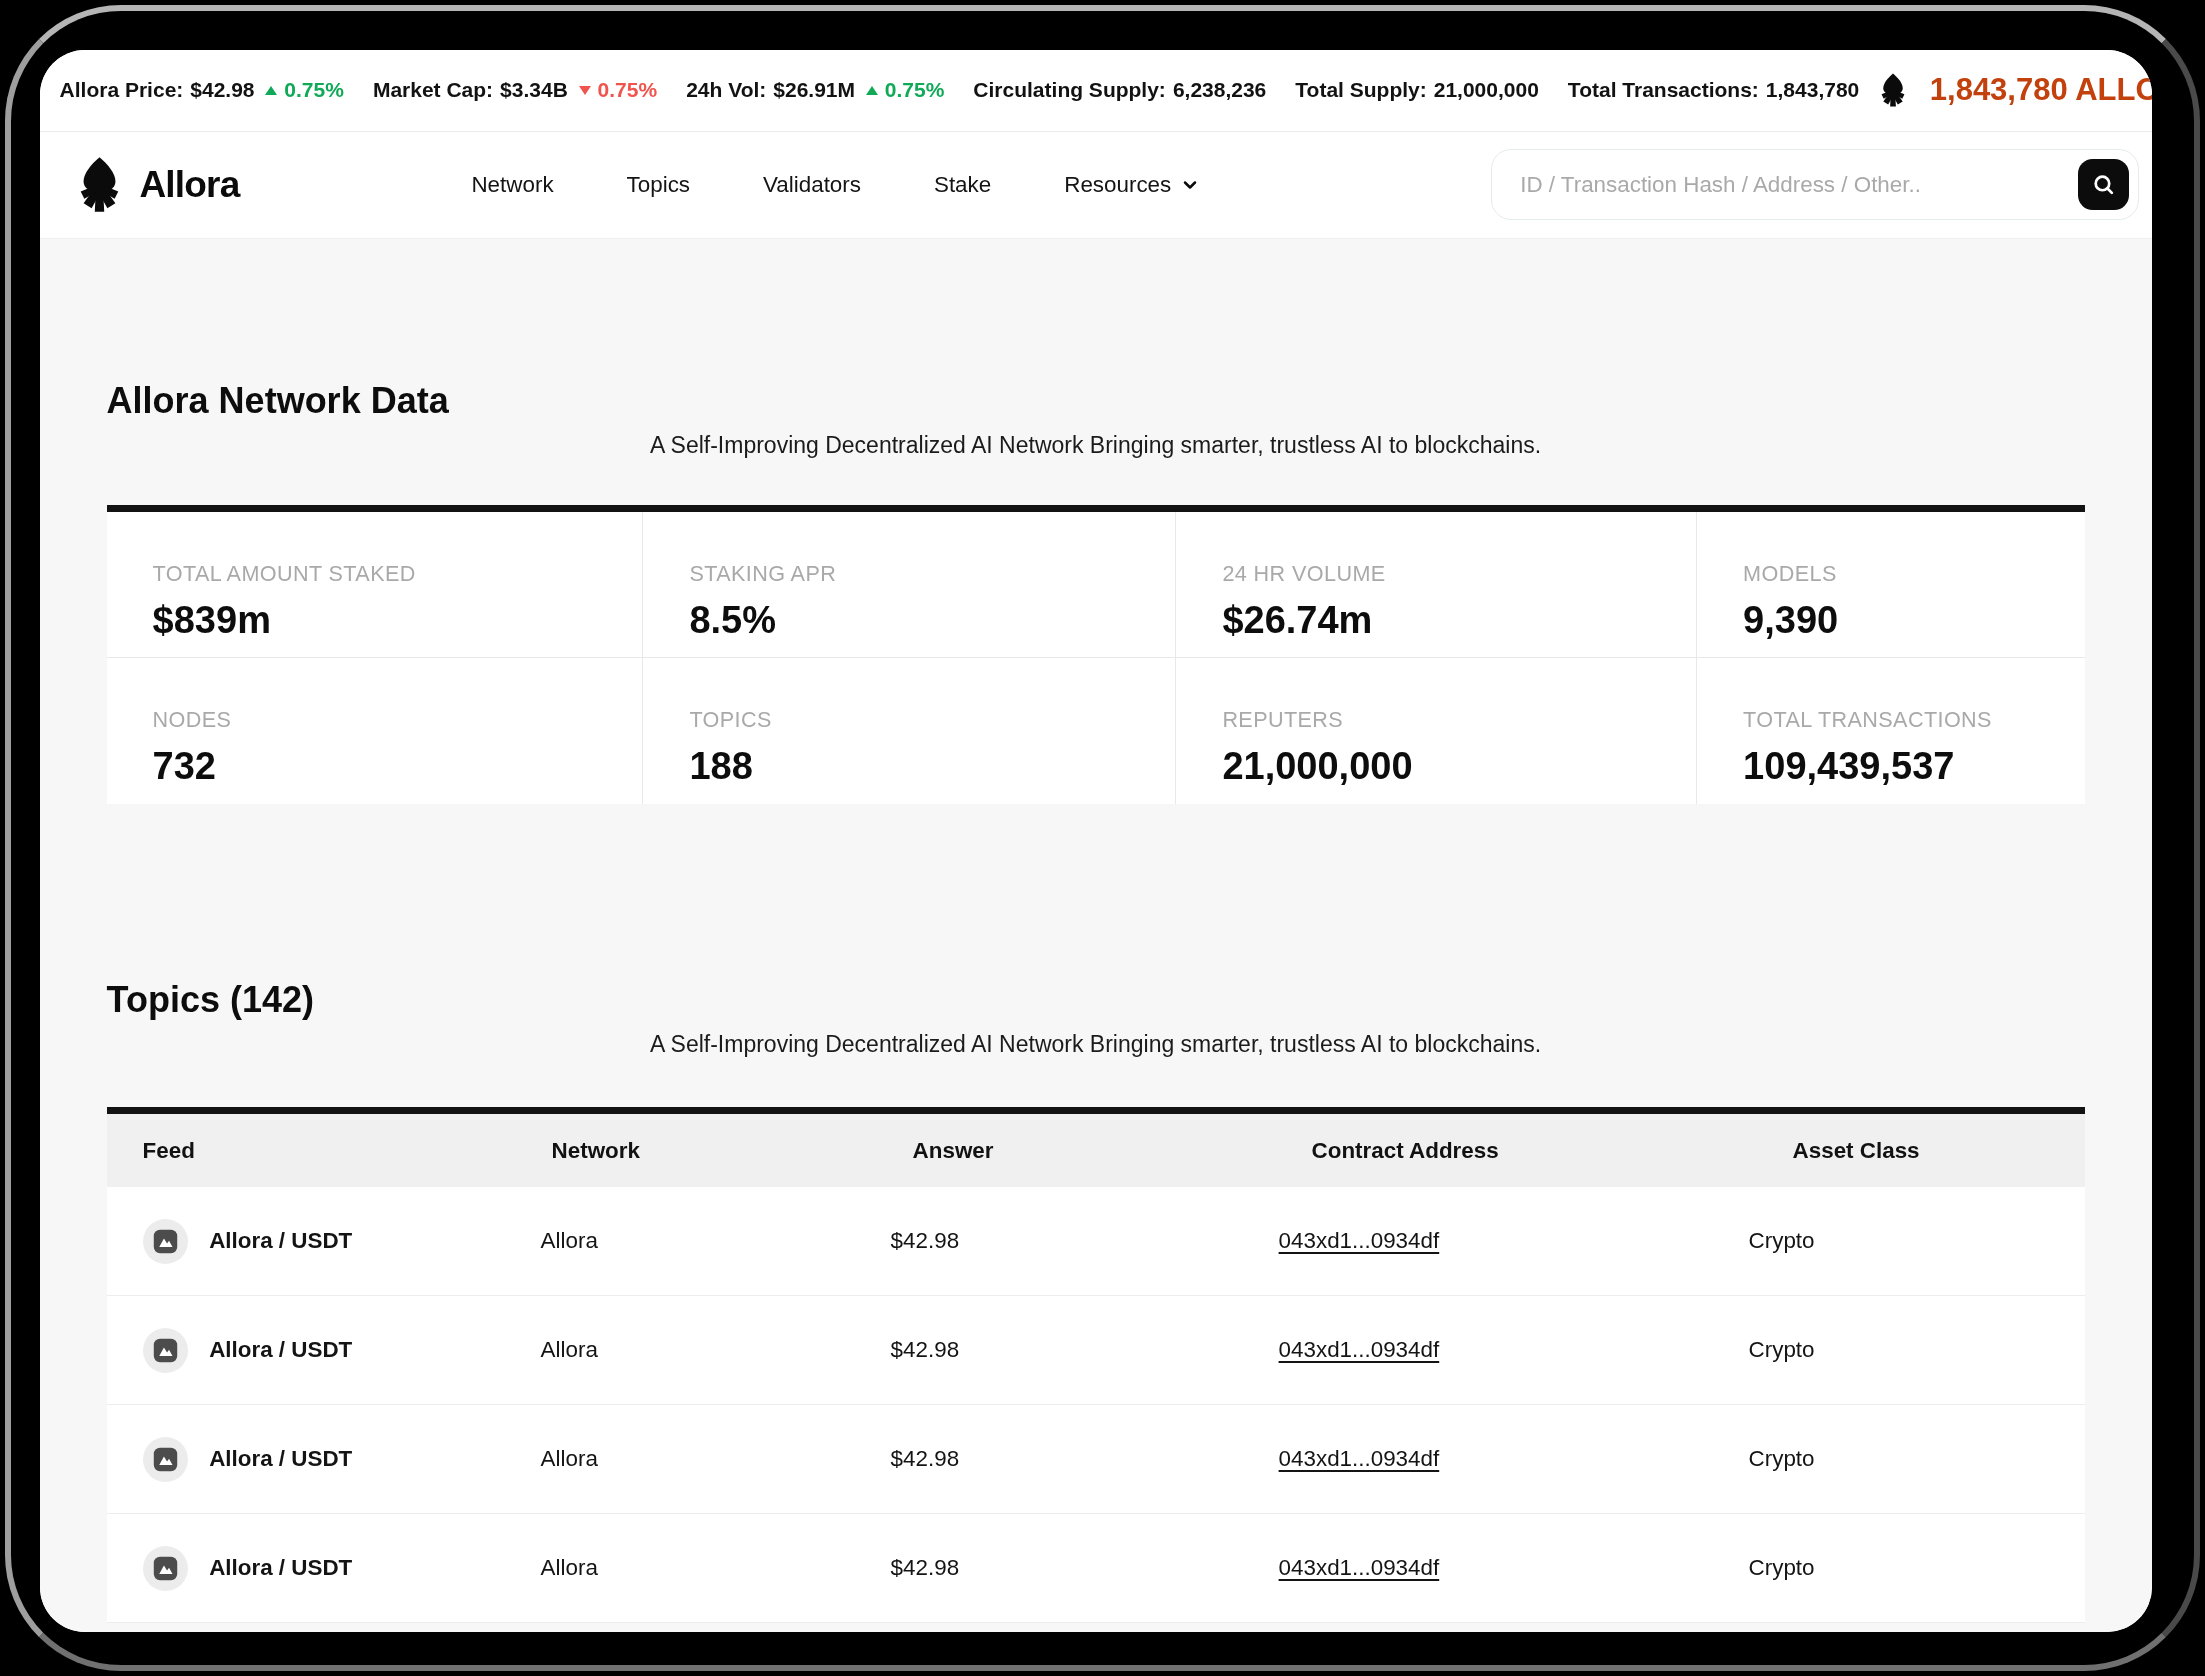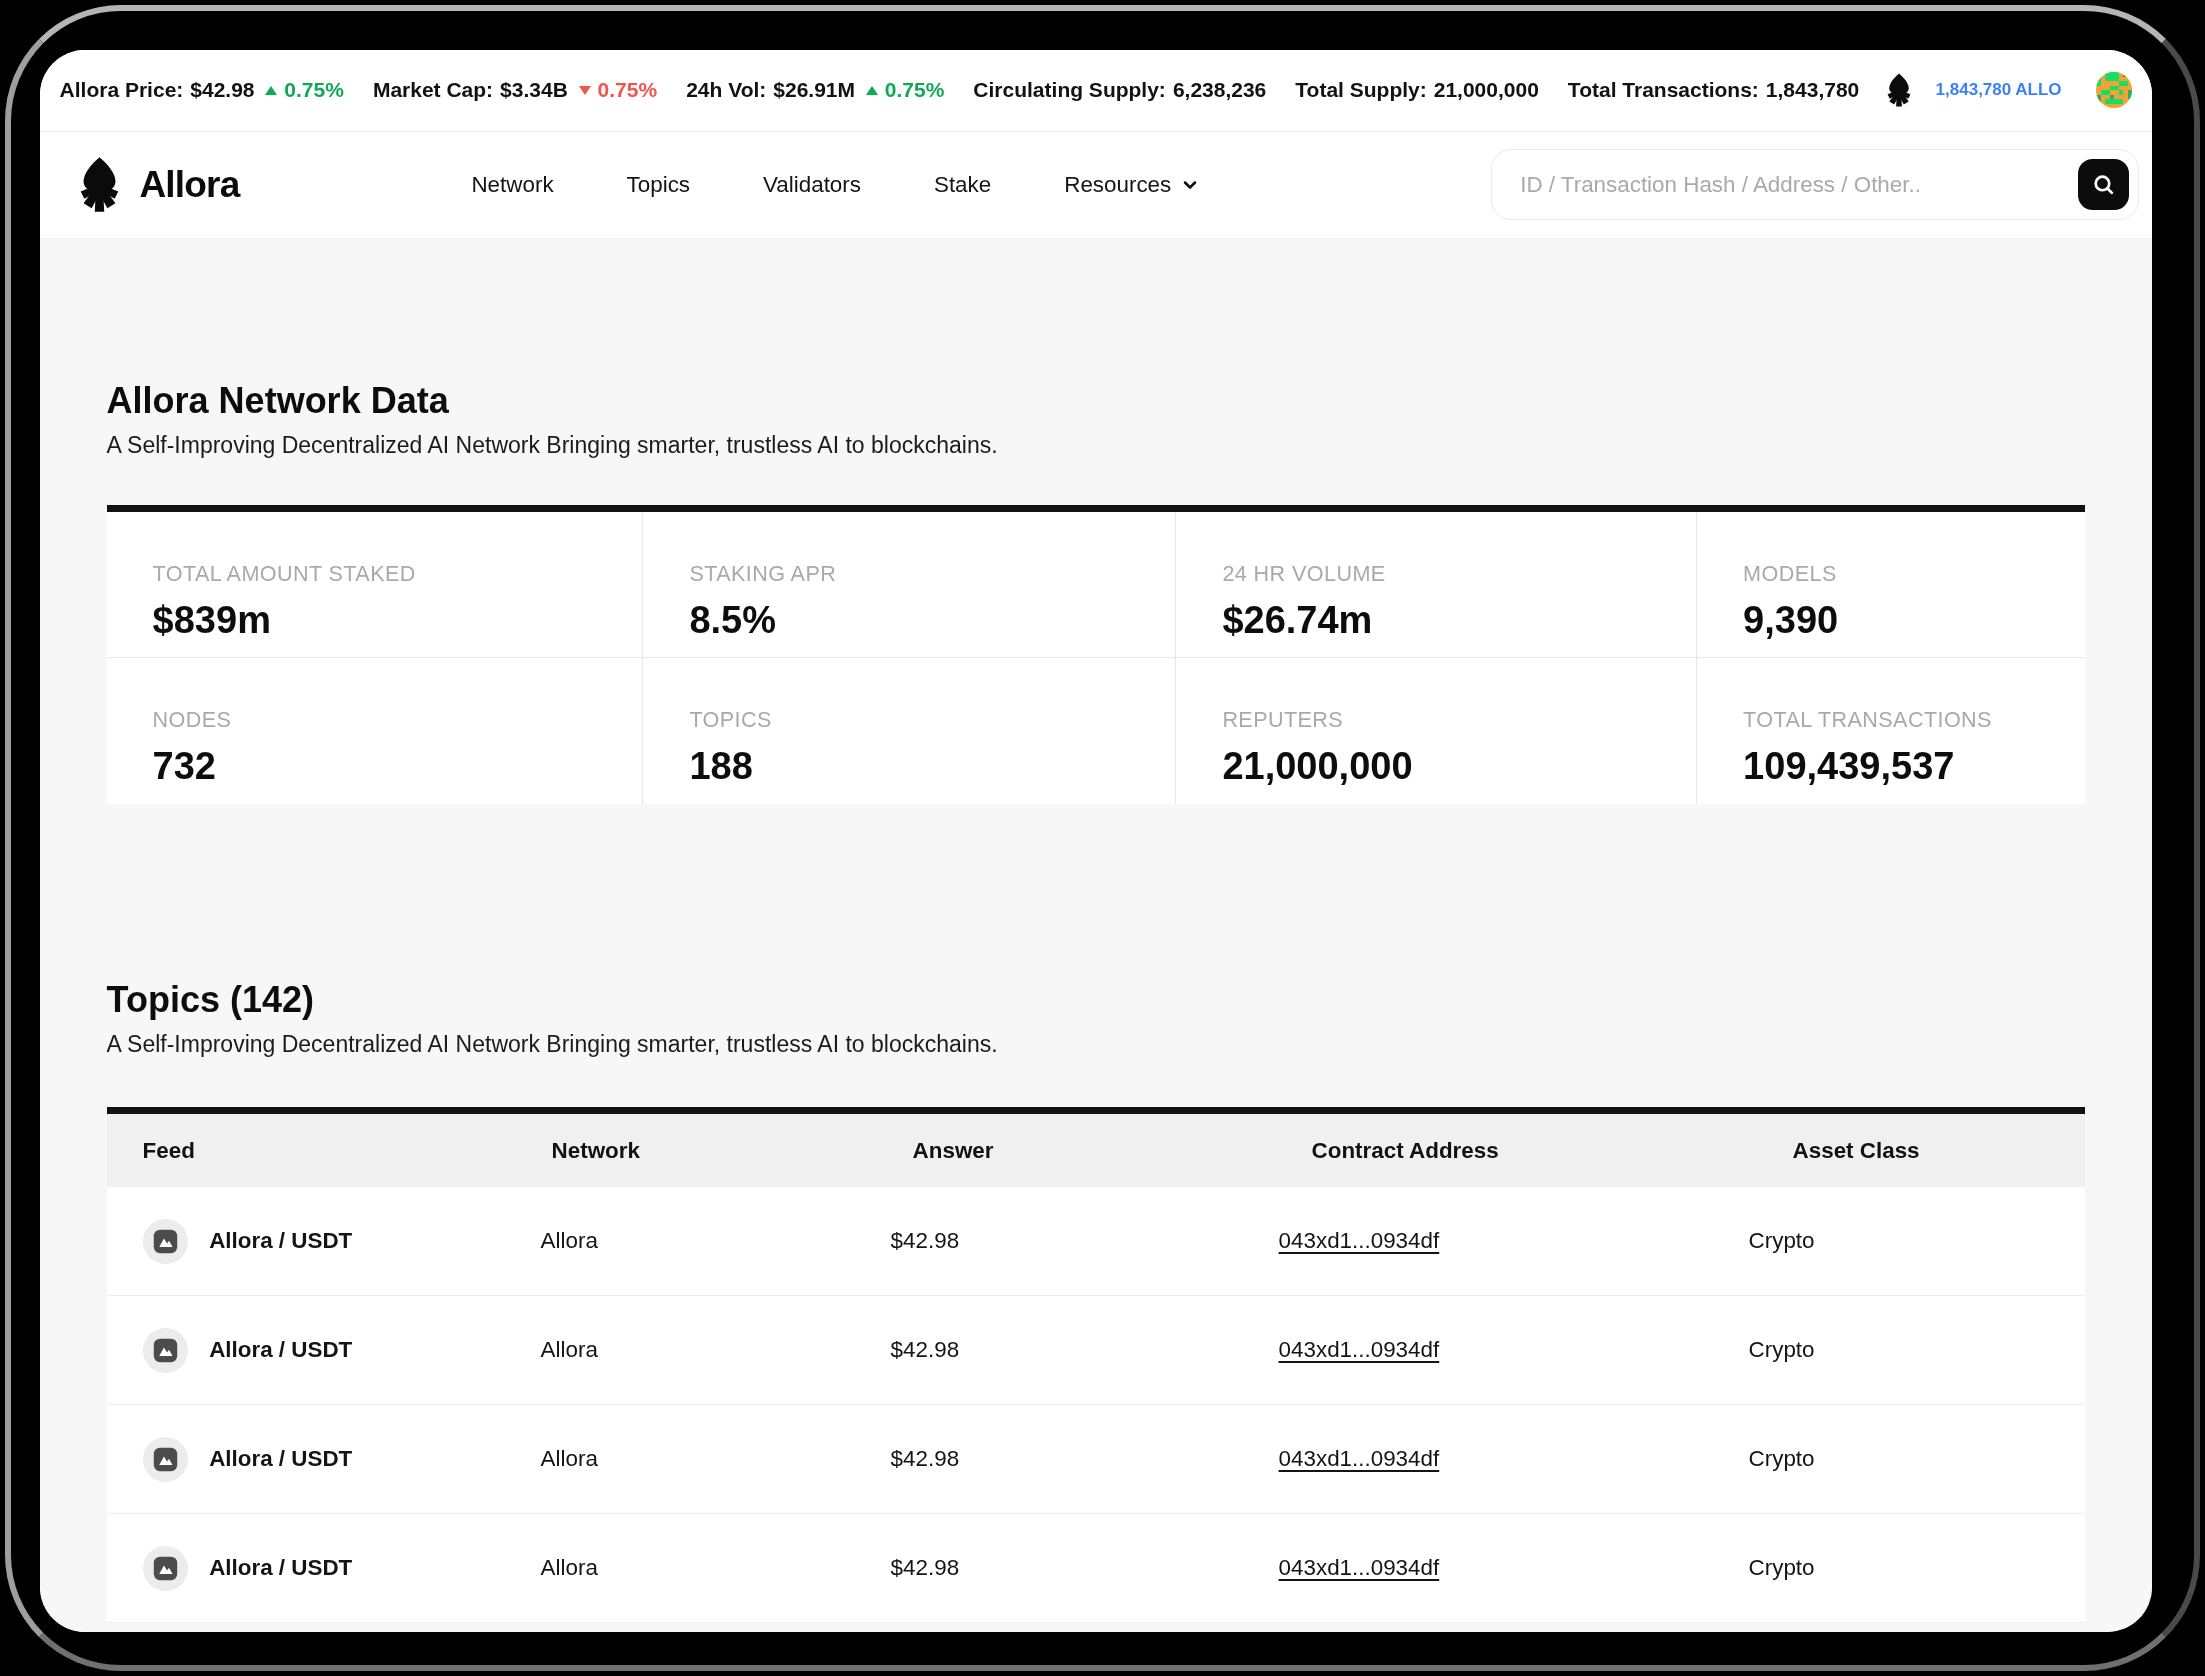--- a/index.html
+++ b/index.html
@@ -16,42 +16,42 @@
   .topbar{height:82px;flex:0 0 82px;display:flex;align-items:center;padding:0 20px;
     border-bottom:0.8px solid #ebebeb;background:#fff;white-space:nowrap;}
   .tstat{display:flex;align-items:center;margin-right:29px;font-size:21px;font-weight:600;color:#121212;}
   .tstat .lbl{margin-right:7px;}
   .tri{width:0;height:0;border-left:6.2px solid transparent;border-right:6.2px solid transparent;margin:0 7px 0 10.8px;}
   .tri.up{border-bottom:9.3px solid #10a957;}
   .tri.down{border-top:9.3px solid #f0544f;border-bottom:none;}
   .chg.up{color:#10a957;font-weight:600;}
   .chg.down{color:#f0544f;font-weight:600;}
   .wallet{margin-left:auto;display:flex;align-items:center;}
-  .wallet .balance{font-size:17px;font-weight:700;color:#3b82f6;margin-left:18.5px;}
+  .wallet .balance{font-size:31px;font-weight:700;color:#c2410c;margin-left:18.5px;}
   .avatar{width:36px;height:36px;border-radius:50%;overflow:hidden;margin-left:34px;}
 
   
   .header{height:107px;flex:0 0 107px;display:flex;align-items:center;
     padding:0 12.4px 0 30px;background:#fff;border-bottom:0.8px solid #efefef;}
   .brand{display:flex;align-items:center;gap:10.8px;}
   .brand-name{font-size:37px;font-weight:700;letter-spacing:-0.8px;color:#0b0b0b;}
   .nav{display:flex;align-items:center;gap:73px;margin-left:232px;}
   .nav-item{font-size:22.4px;font-weight:500;color:#141414;cursor:pointer;display:flex;align-items:center;gap:8.5px;}
   .search{margin-left:auto;position:relative;width:648px;height:71px;}
   .search input{width:100%;height:100%;border:1.5px solid #e3ece7;border-radius:20px;
     padding:0 85px 0 28px;font-size:22.4px;color:#222;outline:none;
     font-family:"Liberation Sans","DejaVu Sans",sans-serif;}
   .search input::placeholder{color:#a9a9a9;}
   .search-btn{position:absolute;right:10px;top:10px;width:51px;height:51px;border:none;
     border-radius:14.7px;background:#0c0c0c;display:flex;align-items:center;justify-content:center;cursor:pointer;}
 
   
   .content{flex:1 1 auto;background:#f7f7f7;padding:0 67px;}
   .sec-title{font-size:36px;font-weight:700;color:#0d0d0d;line-height:42px;margin:0;}
-  .sec-sub{font-size:23px;font-weight:400;color:#1b1b1b;line-height:29px;margin:9.3px 0 0 0;}
+  .sec-sub{font-size:23px;font-weight:400;color:#1b1b1b;line-height:29px;margin:9.3px 0 0 0;text-align:center;}
   #net-title{padding-top:141px;}
   #topics-title{padding-top:175px;}
 
   
   .stats-grid{margin-top:45px;background:#fff;border-top:7.7px solid #131313;
     display:grid;grid-template-columns:701fr 696fr 680fr 506fr;}
   .scell{height:146px;padding:49px 15.5px 0 46px;}
   .scell:nth-child(-n+4){border-bottom:0.8px solid #e8e8e8;}
   .scell:not(:nth-child(4n)){border-right:0.8px solid #e8e8e8;}
   .slabel{font-size:21.6px;font-weight:500;color:#a9a9a9;letter-spacing:0.4px;}

